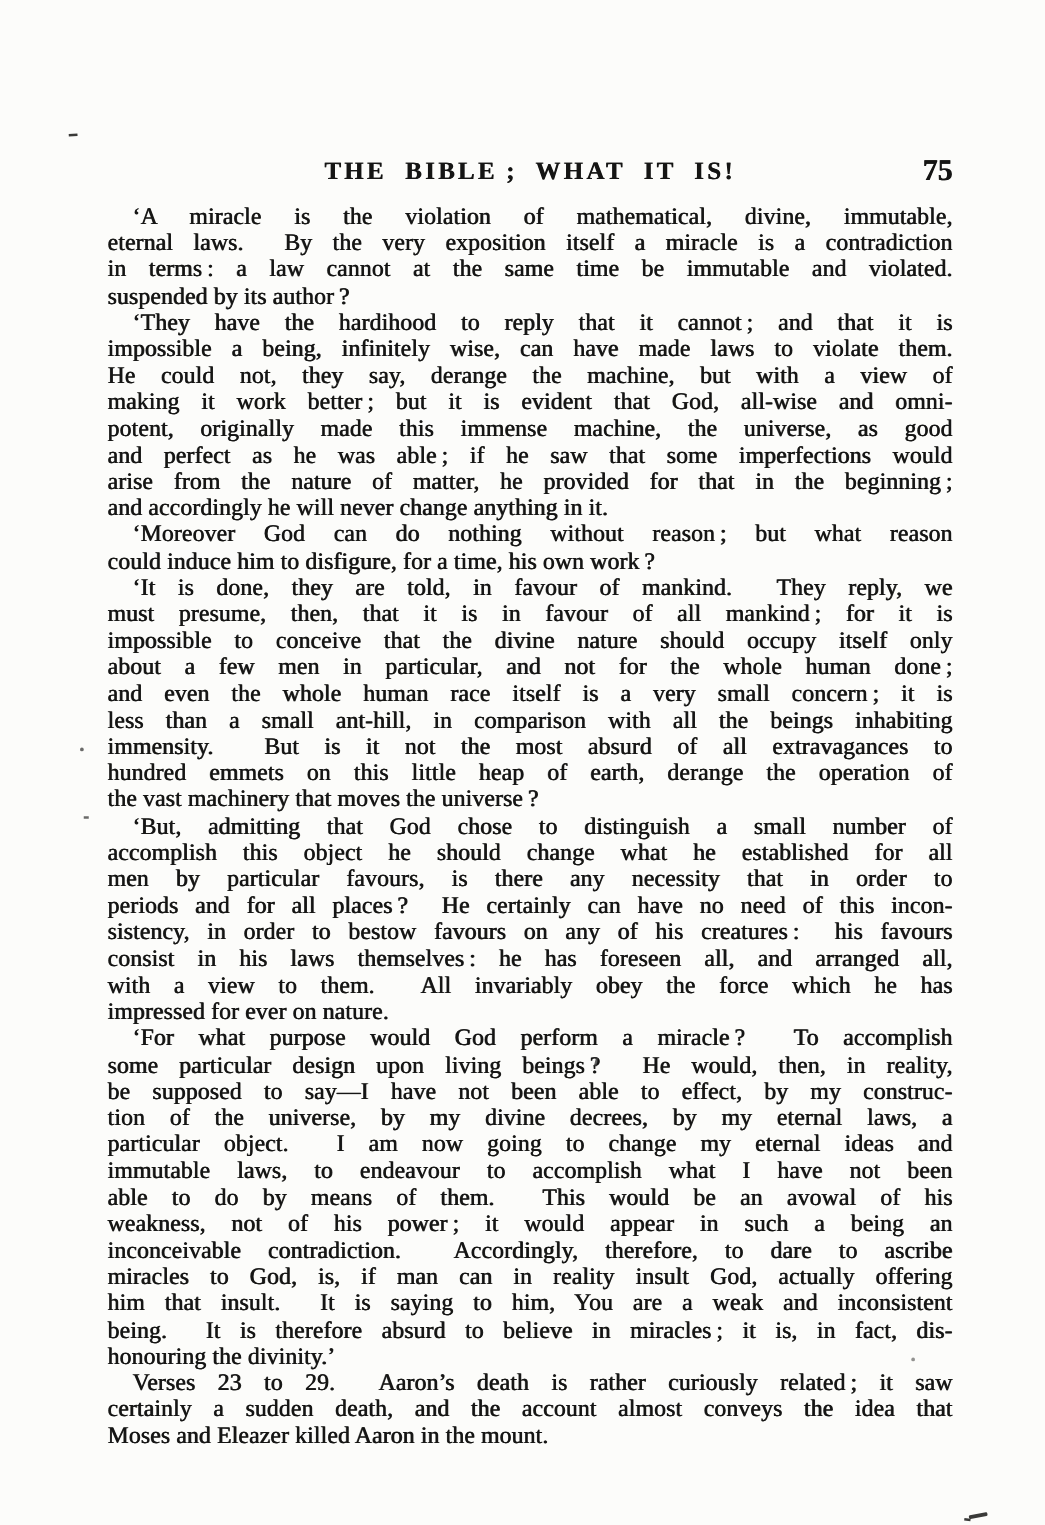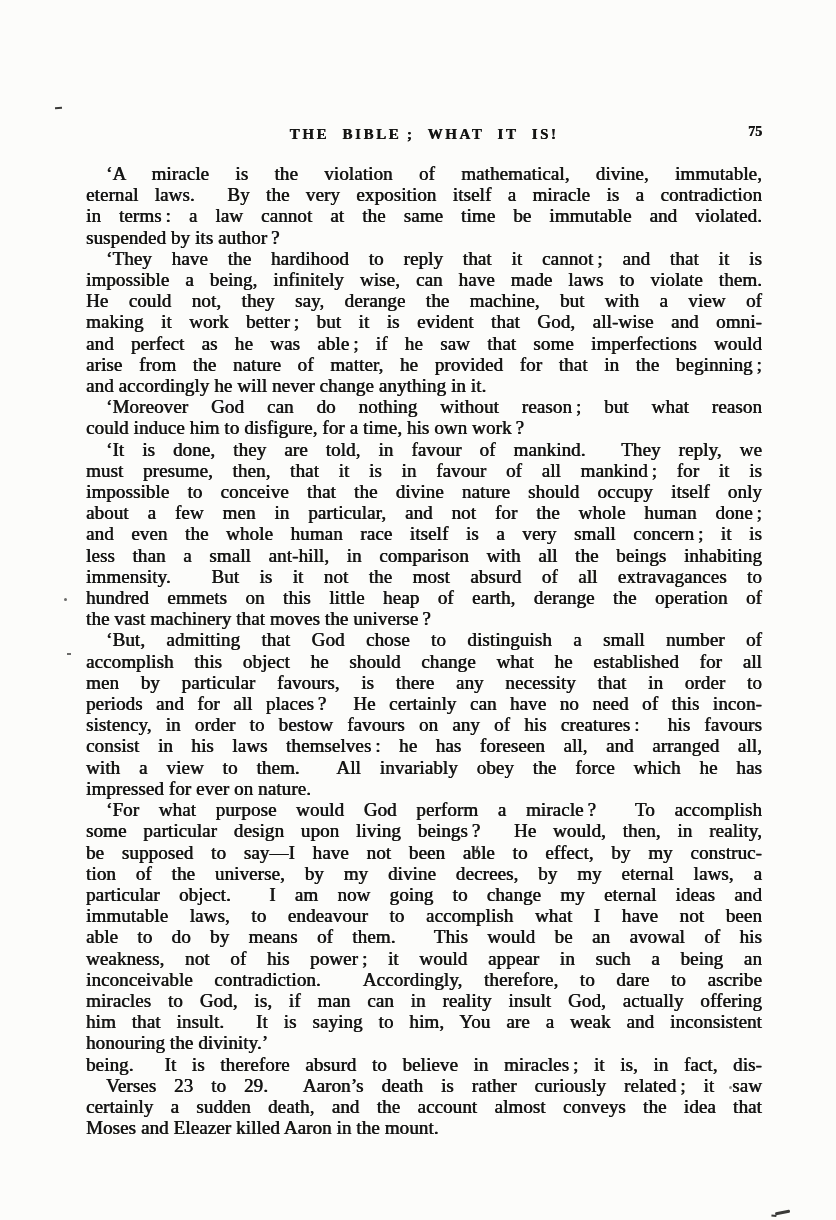--- a/index.html
+++ b/index.html
@@ -21,32 +21,32 @@
     top: 126px;
     left: 86px;
     width: 676px;
     height: 22px;
   }
   .header-title {
     position: absolute;
     left: 0;
     right: 0;
     text-align: center;
-    font-size: 15px;
+    font-size: 20px;
     font-weight: bold;
     letter-spacing: 2.6px;
     word-spacing: 7px;
     white-space: nowrap;
     text-shadow: 0.4px 0 0 currentColor;
   }
   .page-number {
     position: absolute;
     right: 0;
     top: -2px;
-    font-size: 14px;
+    font-size: 24px;
     font-weight: bold;
     text-shadow: 0.4px 0 0 currentColor;
   }
   .text-block {
     position: absolute;
     top: 163px;
     left: 86px;
     width: 676px;
   }
   .para { margin: 0; }
@@ -95,20 +95,21 @@
         <div class="line first just">‘A miracle is the violation of mathematical, divine, immutable,</div>
         <div class="line just">eternal laws.&nbsp; By the very exposition itself a miracle is a contradiction</div>
         <div class="line just">in terms : a law cannot at the same time be immutable and violated.</div>
         <div class="line">suspended by its author ?</div>
       </div>
       <div class="para">
         <div class="line first just">‘They have the hardihood to reply that it cannot ; and that it is</div>
         <div class="line just">impossible a being, infinitely wise, can have made laws to violate them.</div>
         <div class="line just">He could not, they say, derange the machine, but with a view of</div>
         <div class="line just">making it work better ; but it is evident that God, all-wise and omni-</div>
+        <div class="line just">potent, originally made this immense machine, the universe, as good</div>
         <div class="line just">and perfect as he was able ; if he saw that some imperfections would</div>
         <div class="line just">arise from the nature of matter, he provided for that in the beginning ;</div>
         <div class="line">and accordingly he will never change anything in it.</div>
       </div>
       <div class="para">
         <div class="line first just">‘Moreover God can do nothing without reason ; but what reason</div>
         <div class="line">could induce him to disfigure, for a time, his own work ?</div>
       </div>
       <div class="para">
         <div class="line first just">‘It is done, they are told, in favour of mankind.&nbsp; They reply, we</div>
@@ -136,22 +137,22 @@
         <div class="line just">some particular design upon living beings ?&nbsp; He would, then, in reality,</div>
         <div class="line just">be supposed to say—I have not been able to effect, by my construc-</div>
         <div class="line just">tion of the universe, by my divine decrees, by my eternal laws, a</div>
         <div class="line just">particular object.&nbsp; I am now going to change my eternal ideas and</div>
         <div class="line just">immutable laws, to endeavour to accomplish what I have not been</div>
         <div class="line just">able to do by means of them.&nbsp; This would be an avowal of his</div>
         <div class="line just">weakness, not of his power ; it would appear in such a being an</div>
         <div class="line just">inconceivable contradiction.&nbsp; Accordingly, therefore, to dare to ascribe</div>
         <div class="line just">miracles to God, is, if man can in reality insult God, actually offering</div>
         <div class="line just">him that insult.&nbsp; It is saying to him, You are a weak and inconsistent</div>
+        <div class="line just">being.&nbsp; It is therefore absurd to believe in miracles ; it is, in fact, dis-</div>
         <div class="line">honouring the divinity.’</div>
-        <div class="line just">being.&nbsp; It is therefore absurd to believe in miracles ; it is, in fact, dis-</div>
       </div>
       <div class="para">
         <div class="line first just">Verses 23 to 29.&nbsp; Aaron’s death is rather curiously related ; it saw</div>
         <div class="line just">certainly a sudden death, and the account almost conveys the idea that</div>
         <div class="line">Moses and Eleazer killed Aaron in the mount.</div>
       </div>
     </div>
 
   <div class="ink ink-dash-topleft"></div>
   <div class="ink ink-speck-left1"></div>

